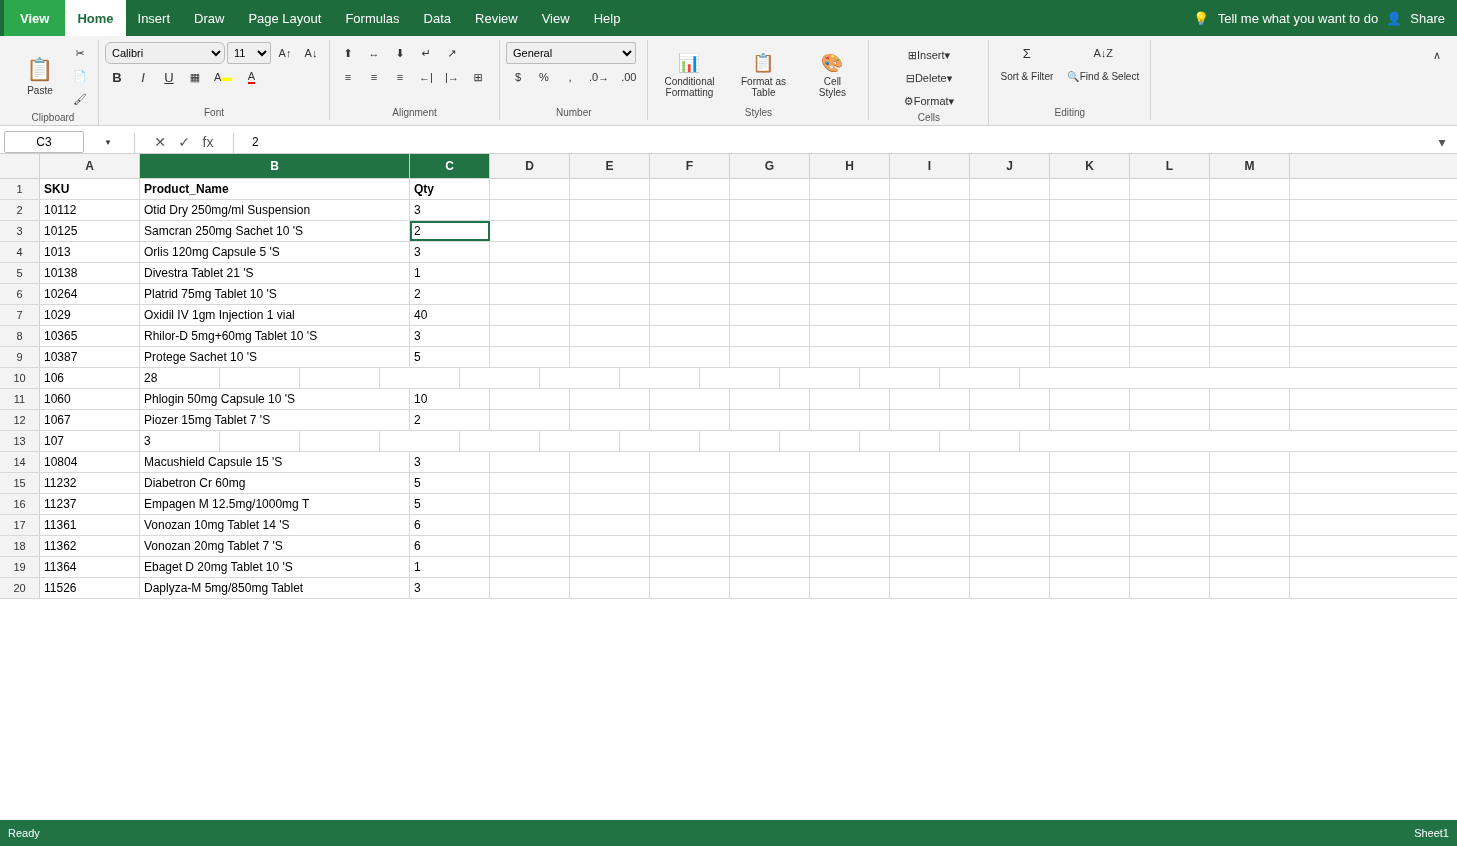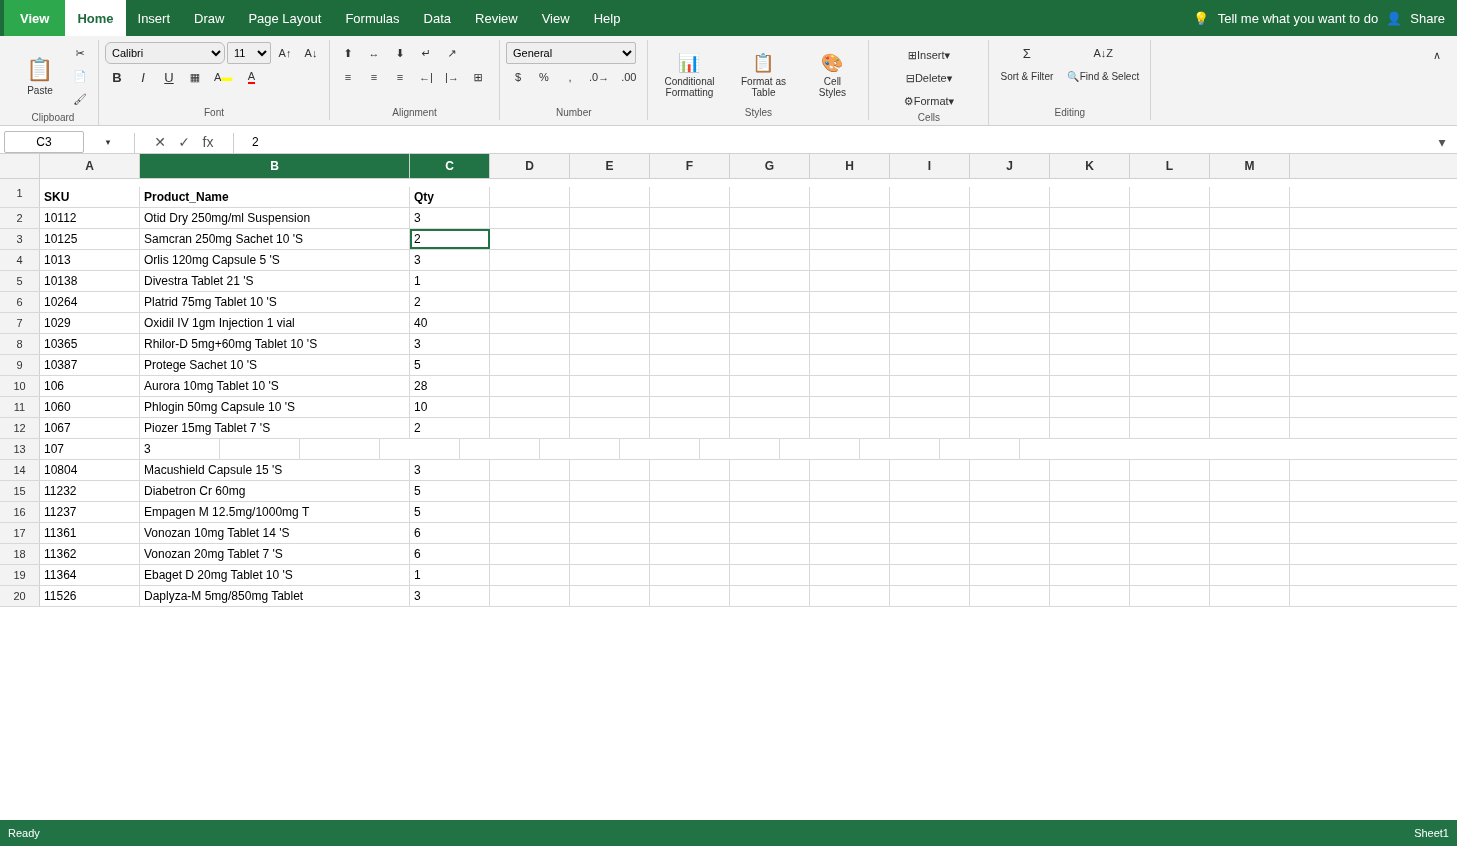--- a/index.html
+++ b/index.html
@@ -262,21 +262,20 @@
       height: 20px;
     }
     .cell:focus, .cell.selected {
       outline: 2px solid #217346;
       outline-offset: -2px;
       z-index: 1;
     }
     .cell.header-cell {
       font-weight: 600;
       background: white;
-      margin-top: 8px;
     }
 
     
     .col-A { width: 100px; min-width: 100px; }
     .col-B { width: 270px; min-width: 270px; }
     .col-C { width: 80px; min-width: 80px; }
     .col-D { width: 80px; min-width: 80px; }
     .col-E { width: 80px; min-width: 80px; }
     .col-F { width: 80px; min-width: 80px; }
     .col-G { width: 80px; min-width: 80px; }
@@ -652,21 +651,20 @@
         <div class="cell col-H" tabindex="0"></div>
         <div class="cell col-I" tabindex="0"></div>
         <div class="cell col-J" tabindex="0"></div>
         <div class="cell col-K" tabindex="0"></div>
         <div class="cell col-L" tabindex="0"></div>
         <div class="cell col-M" tabindex="0"></div>
       </div>
       <div class="grid-row">
         <div class="row-num">10</div>
         <div class="cell col-A" tabindex="0">106</div>
-        <div class="cell col-B" tabindex="0">Aurora 10mg Tablet 10 'S</div>
         <div class="cell col-C" tabindex="0">28</div>
         <div class="cell col-D" tabindex="0"></div>
         <div class="cell col-E" tabindex="0"></div>
         <div class="cell col-F" tabindex="0"></div>
         <div class="cell col-G" tabindex="0"></div>
         <div class="cell col-H" tabindex="0"></div>
         <div class="cell col-I" tabindex="0"></div>
         <div class="cell col-J" tabindex="0"></div>
         <div class="cell col-K" tabindex="0"></div>
         <div class="cell col-L" tabindex="0"></div>

